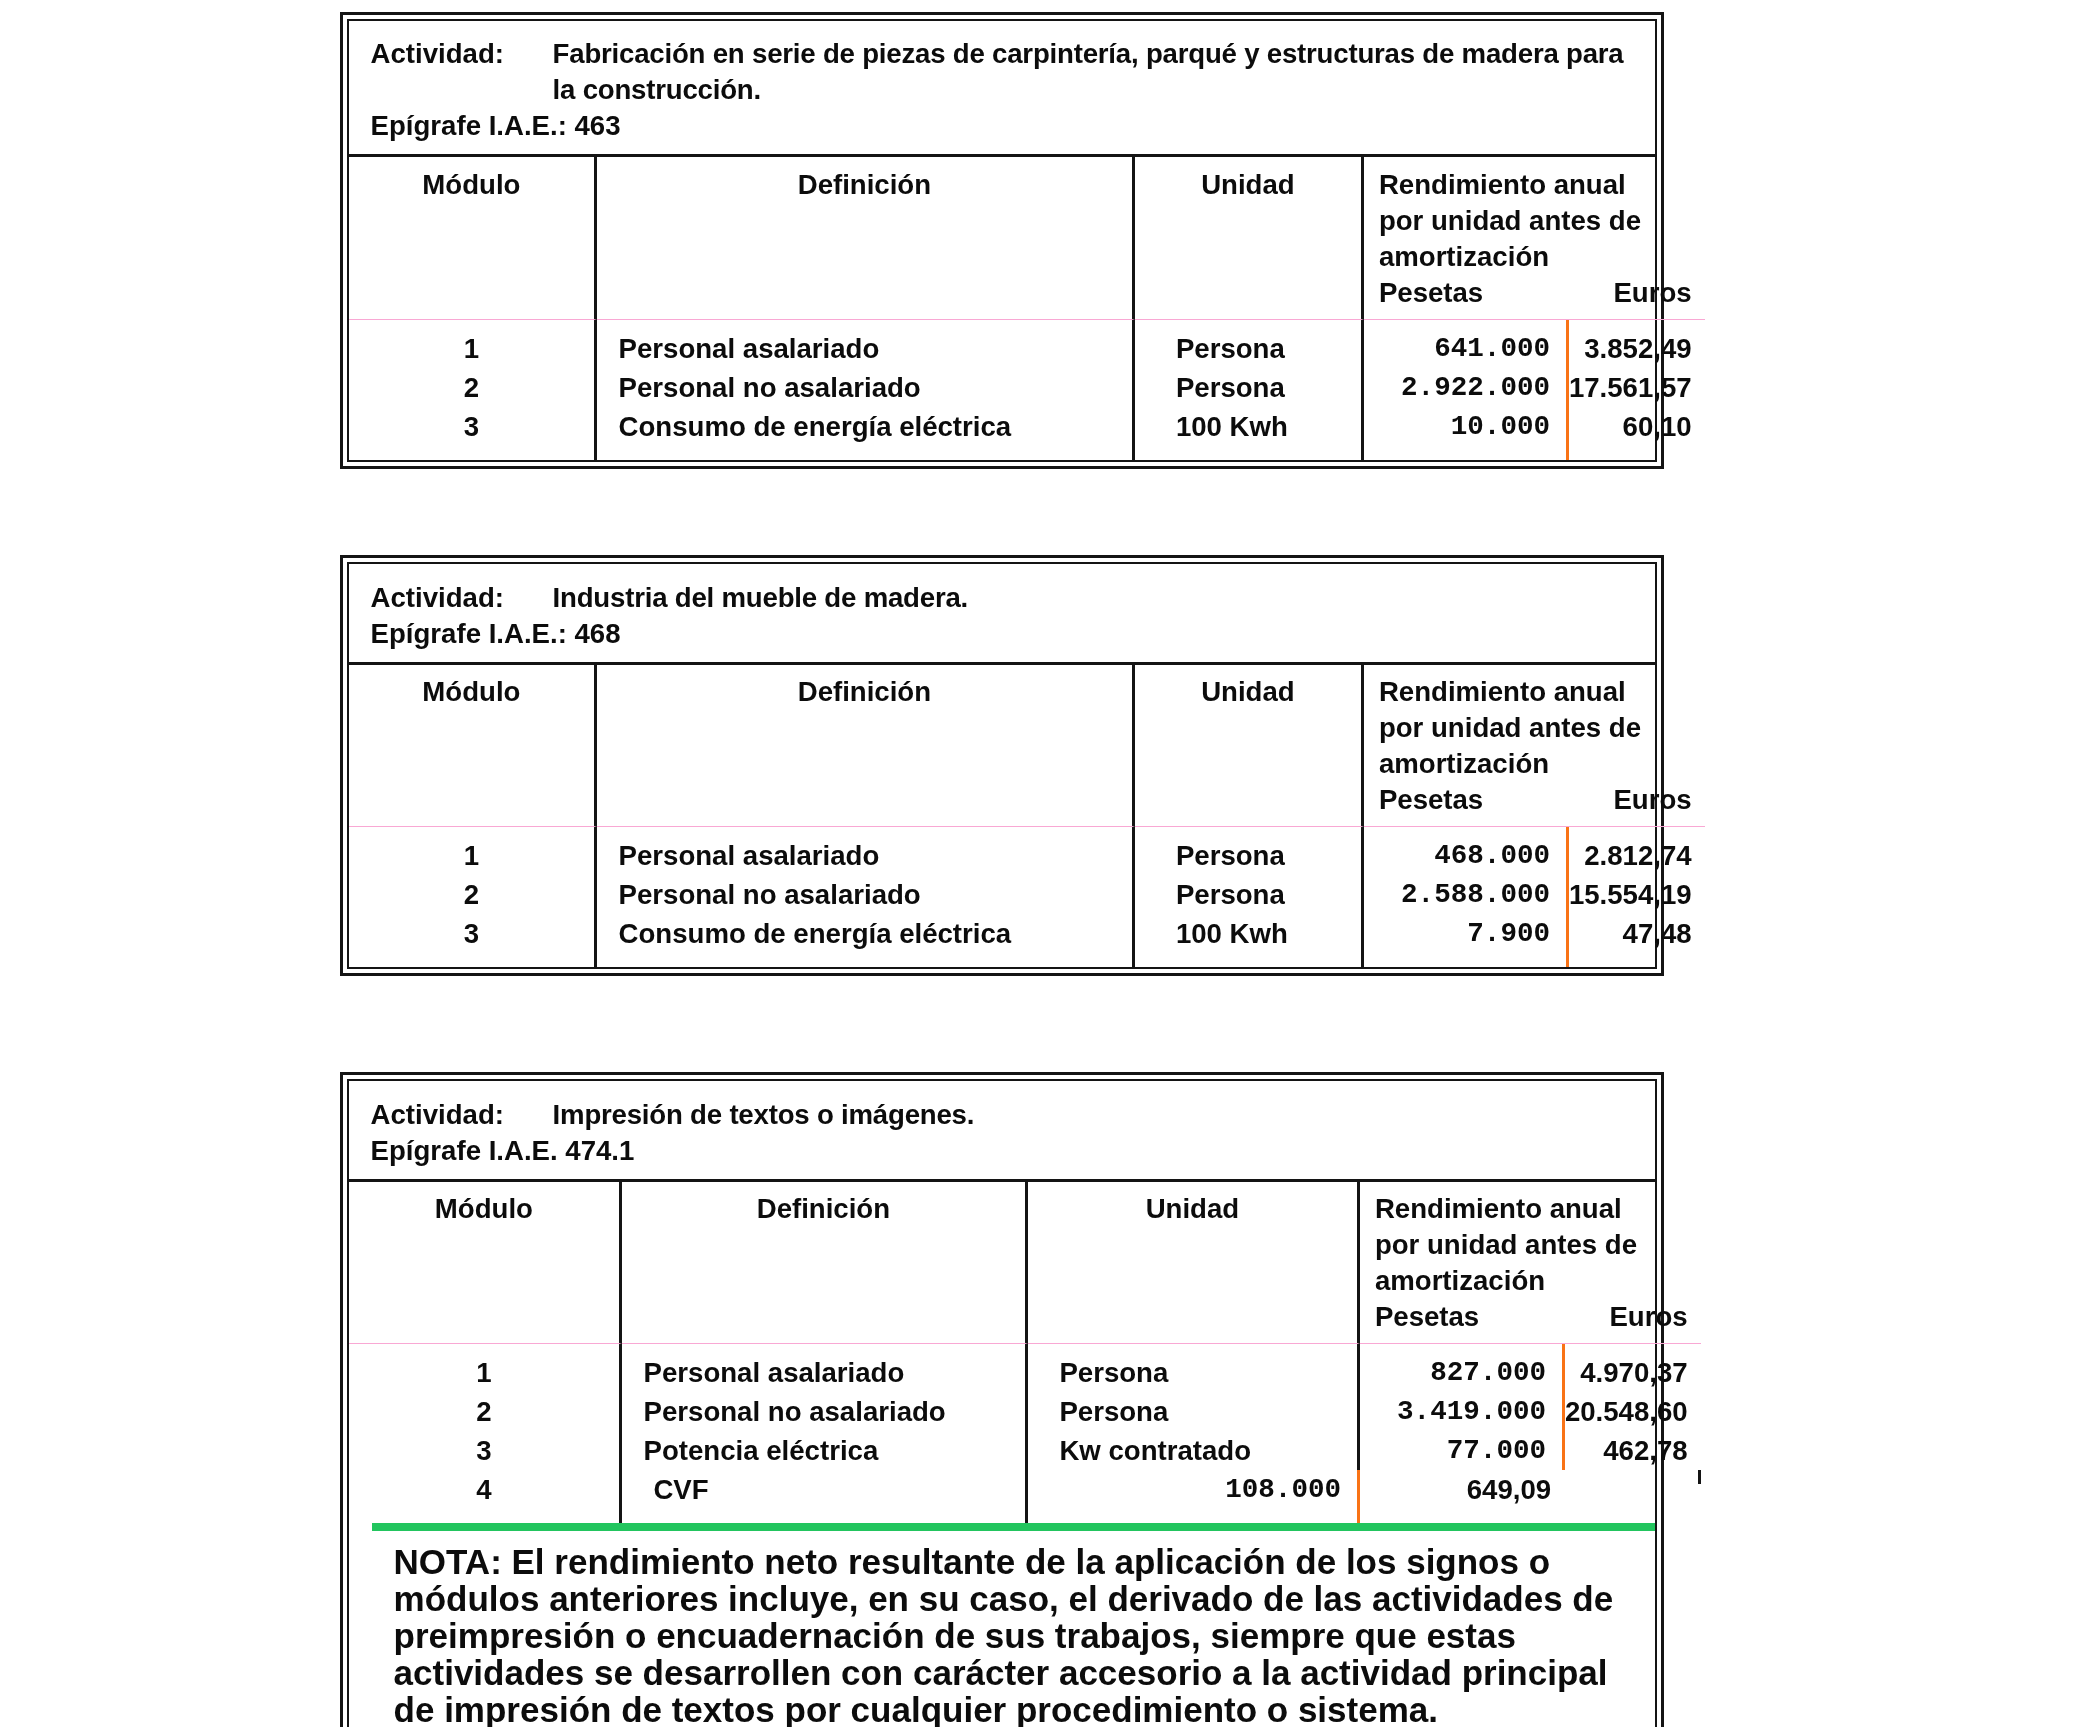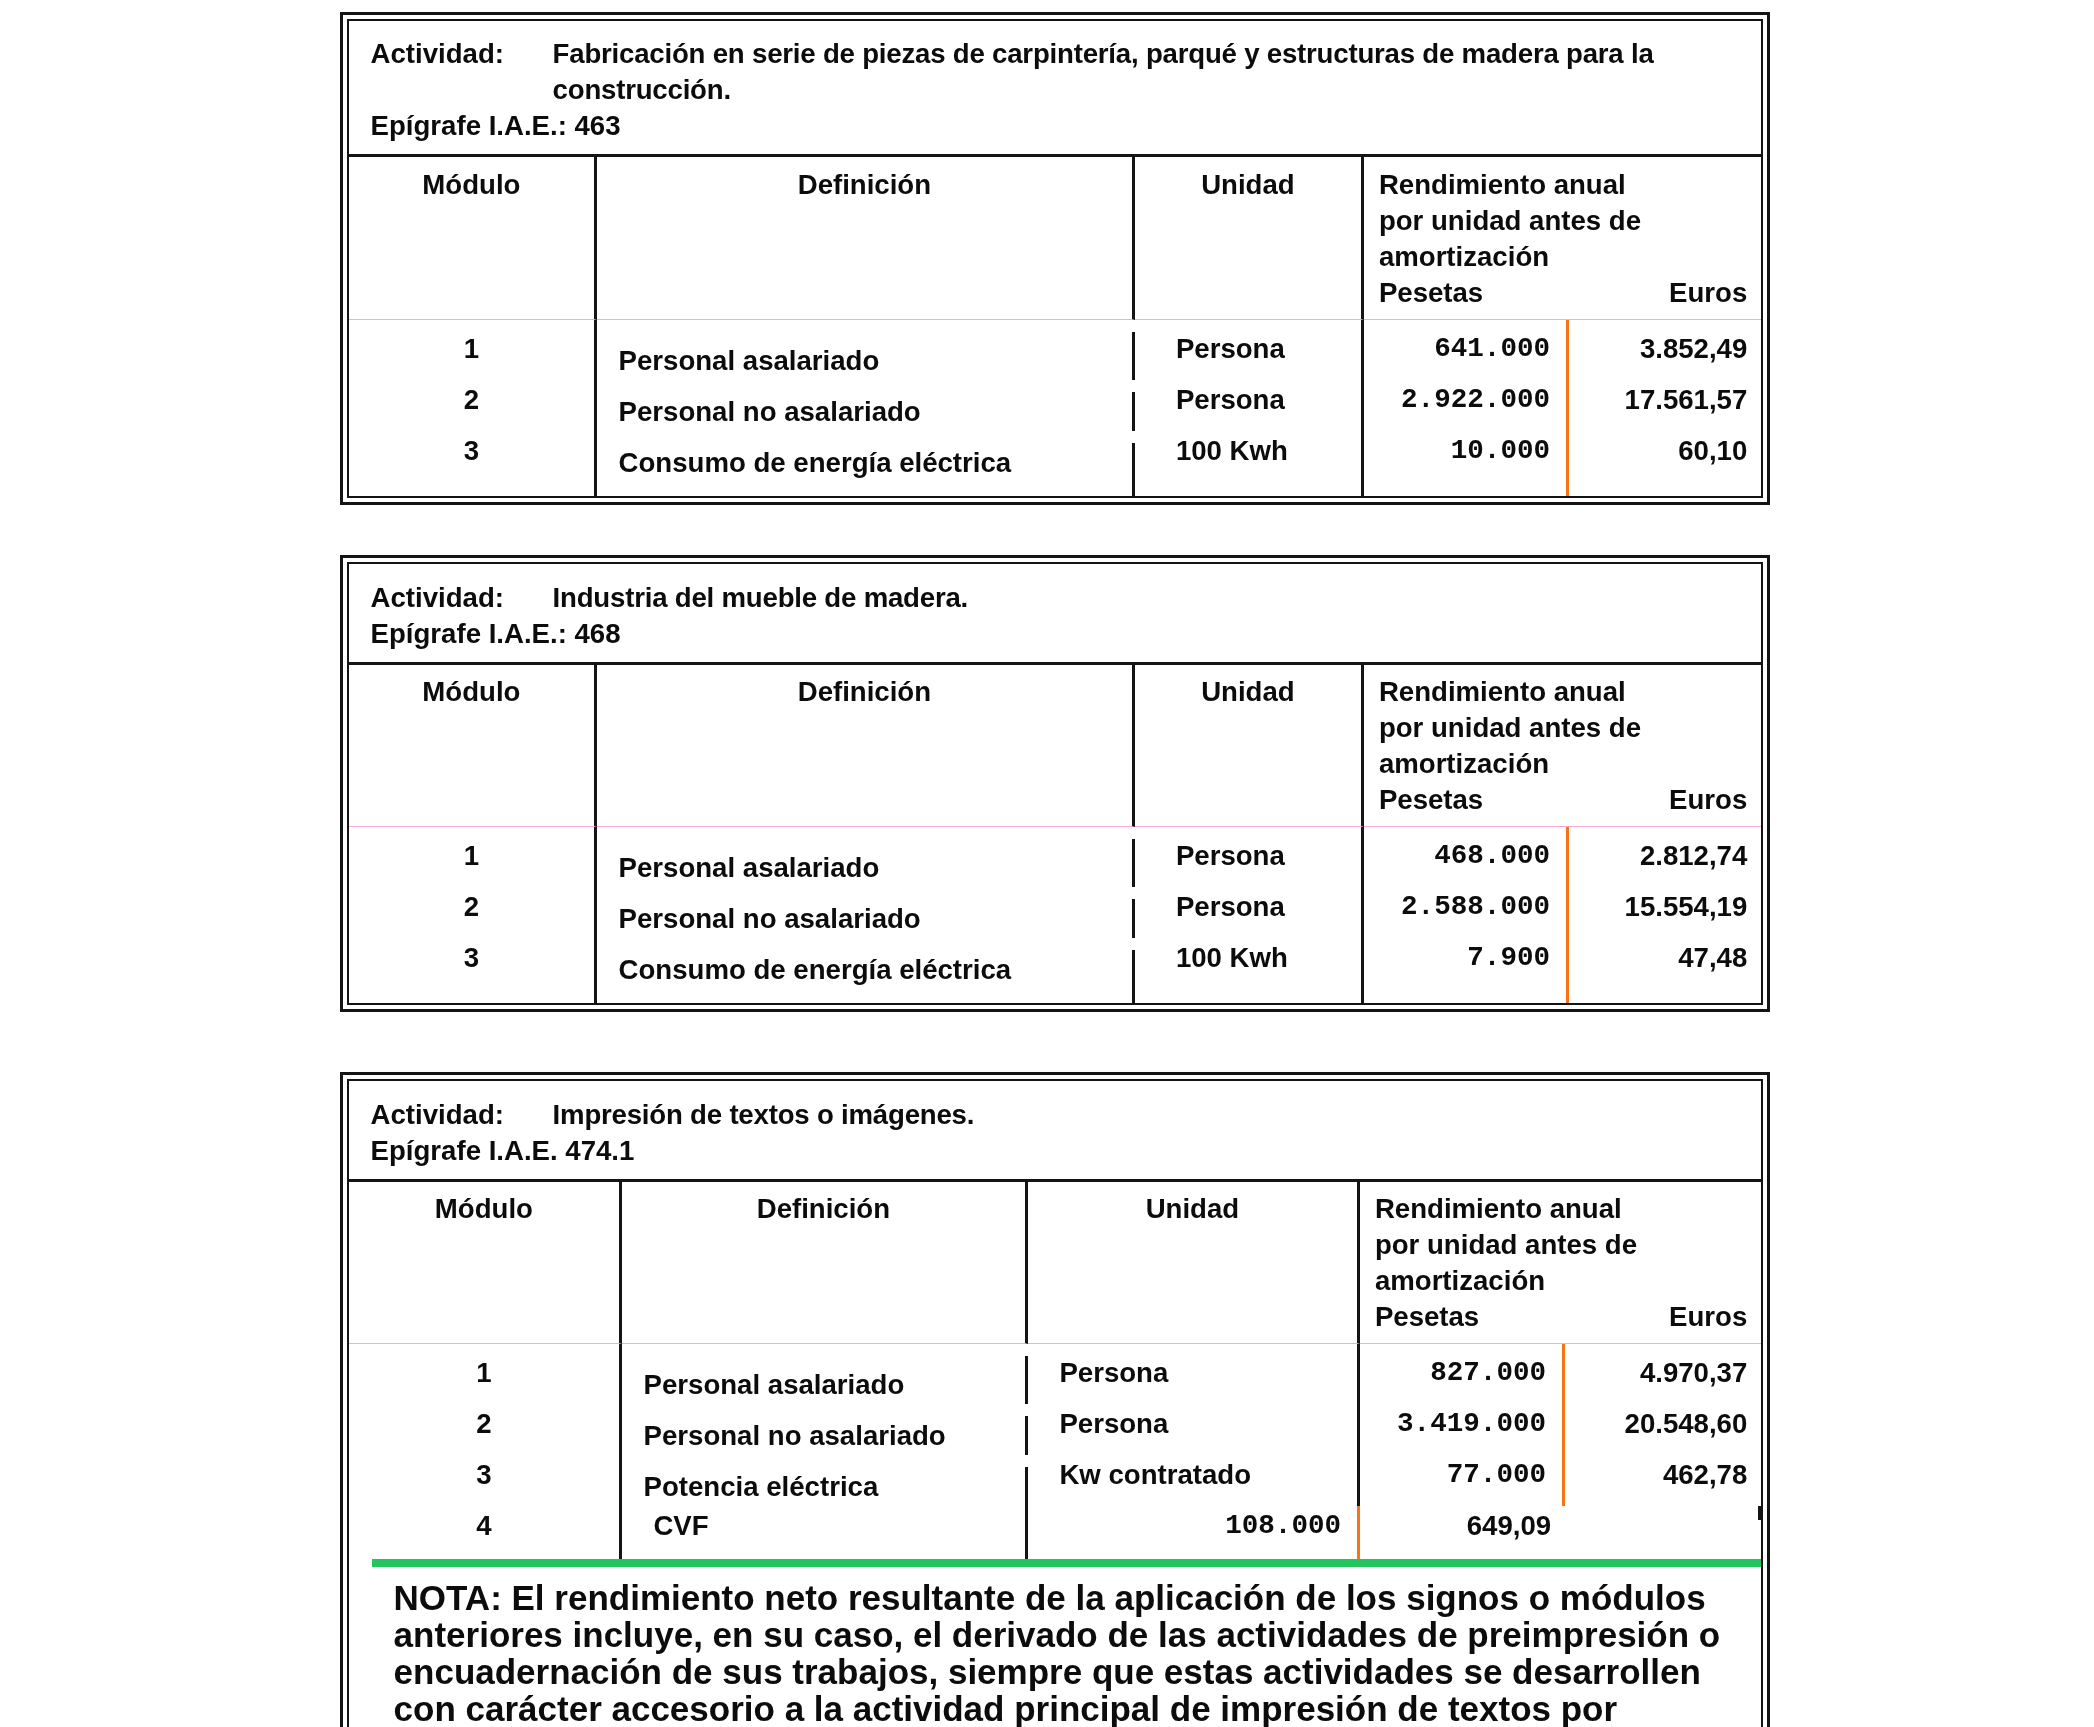--- a/index.html
+++ b/index.html
@@ -9,21 +9,21 @@
     width: 2094px;
     height: 1728px;
     background: #ffffff;
     font-family: "Liberation Sans", sans-serif;
     font-weight: 700;
     color: #0c0c0c;
   }
   .block {
     position: absolute;
     left: 340px;
-    width: 1430px;
+    width: 1324px;
     border: 3px solid #141414;
     padding: 3.9px;
     background: #ffffff;
   }
   .block-inner { border: 2px solid #141414; }
 
   .act { padding: 15.8px 19.7px 9.9px 21.7px; font-size: 27.6px; line-height: 36px; }
   .act-line { display: flex; }
   .act-label { flex: 0 0 182px; }
   .act-text { flex: 1; letter-spacing: -0.2px; }
@@ -38,21 +38,21 @@
   .pe-row { display: flex; justify-content: space-between; gap: 8px; }
 
   .ta-c { text-align: center; }
   .ta-r { text-align: right; }
 
   .c-mod, .c-def, .c-uni { border-right: 3px solid #141414; }
   .vline-pe { border-right: 3px solid #f97316; font-family: Liberation Mono, monospace; }
 
   .b { line-height: 39px; }
   .b.r1 { padding-top: 8.9px; }
-  .b.c-def { padding-left: 21.7px; margin-top: 12px; }
+  .b.c-def { padding-left: 21.7px; }
   .grid-a .b.c-uni { padding-left: 41px; }
   .grid-b .b.c-uni { padding-left: 31.5px; }
   .b.c-pes { padding-right: 15.8px; }
   .b.c-eur { padding-right: 13.8px; }
   .s { height: 13.8px; }
 
   .nota {
     border-top: 8px solid #22c55e;
     padding: 11.8px 25.6px 15.8px 21.7px;
     font-size: 35px;

